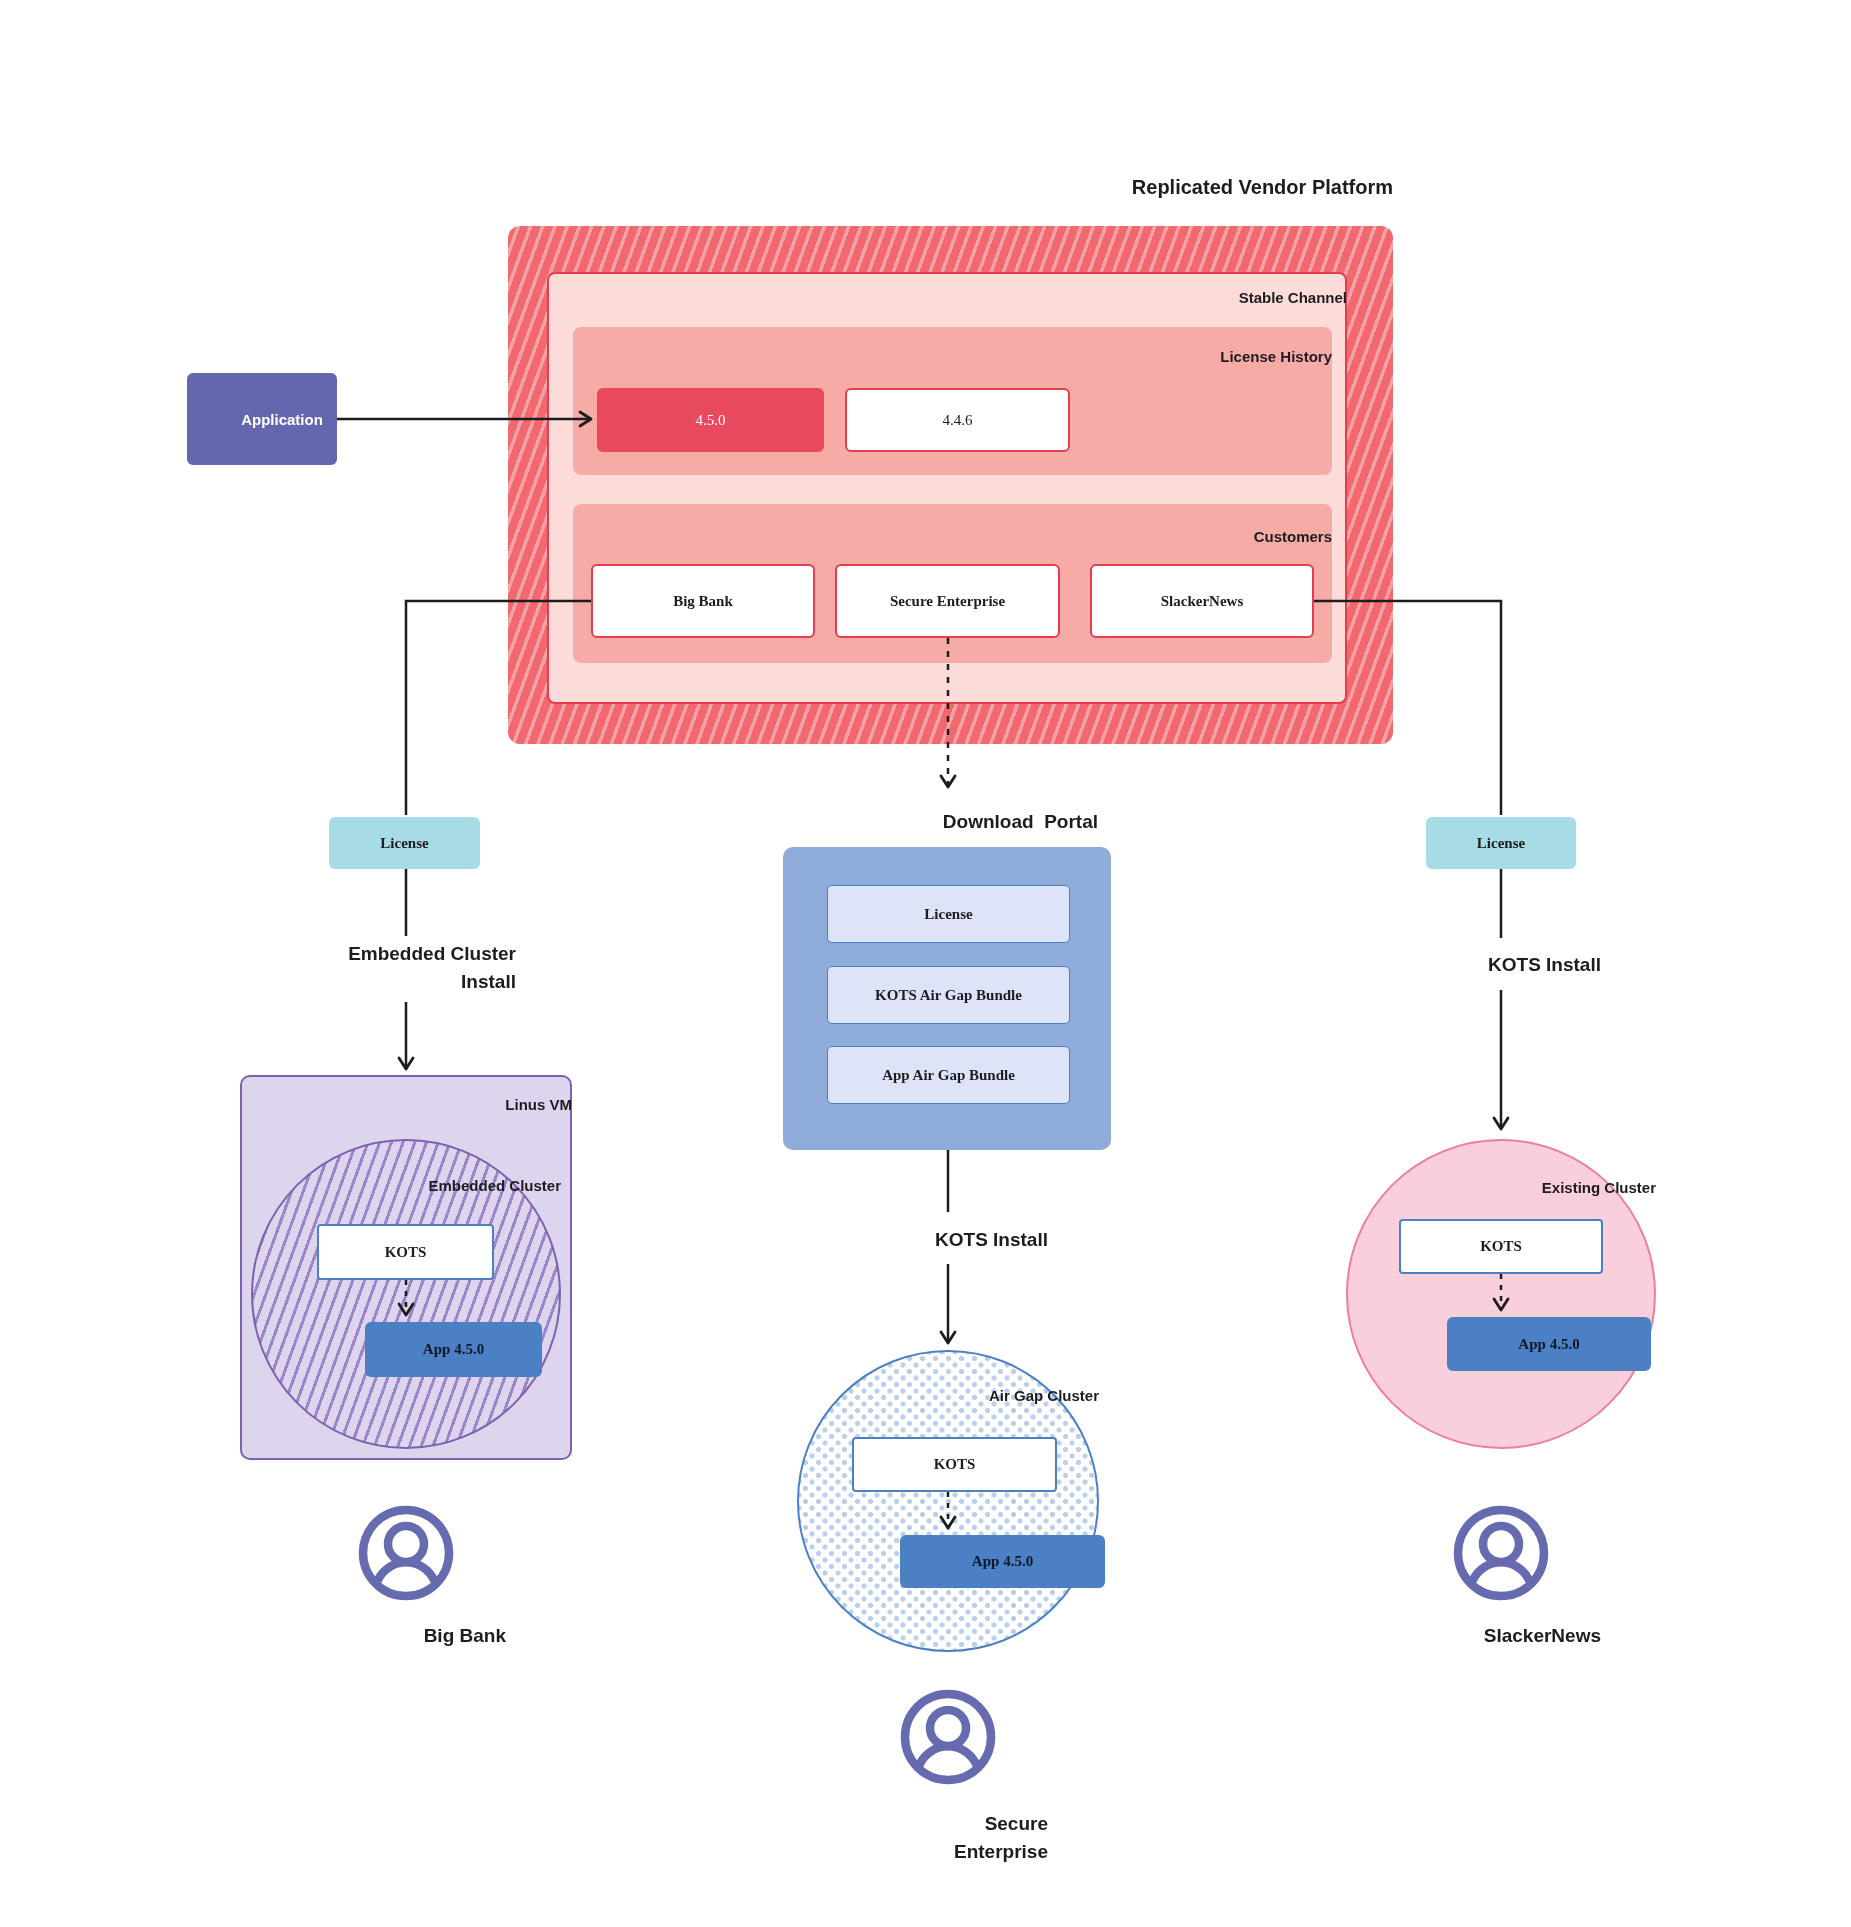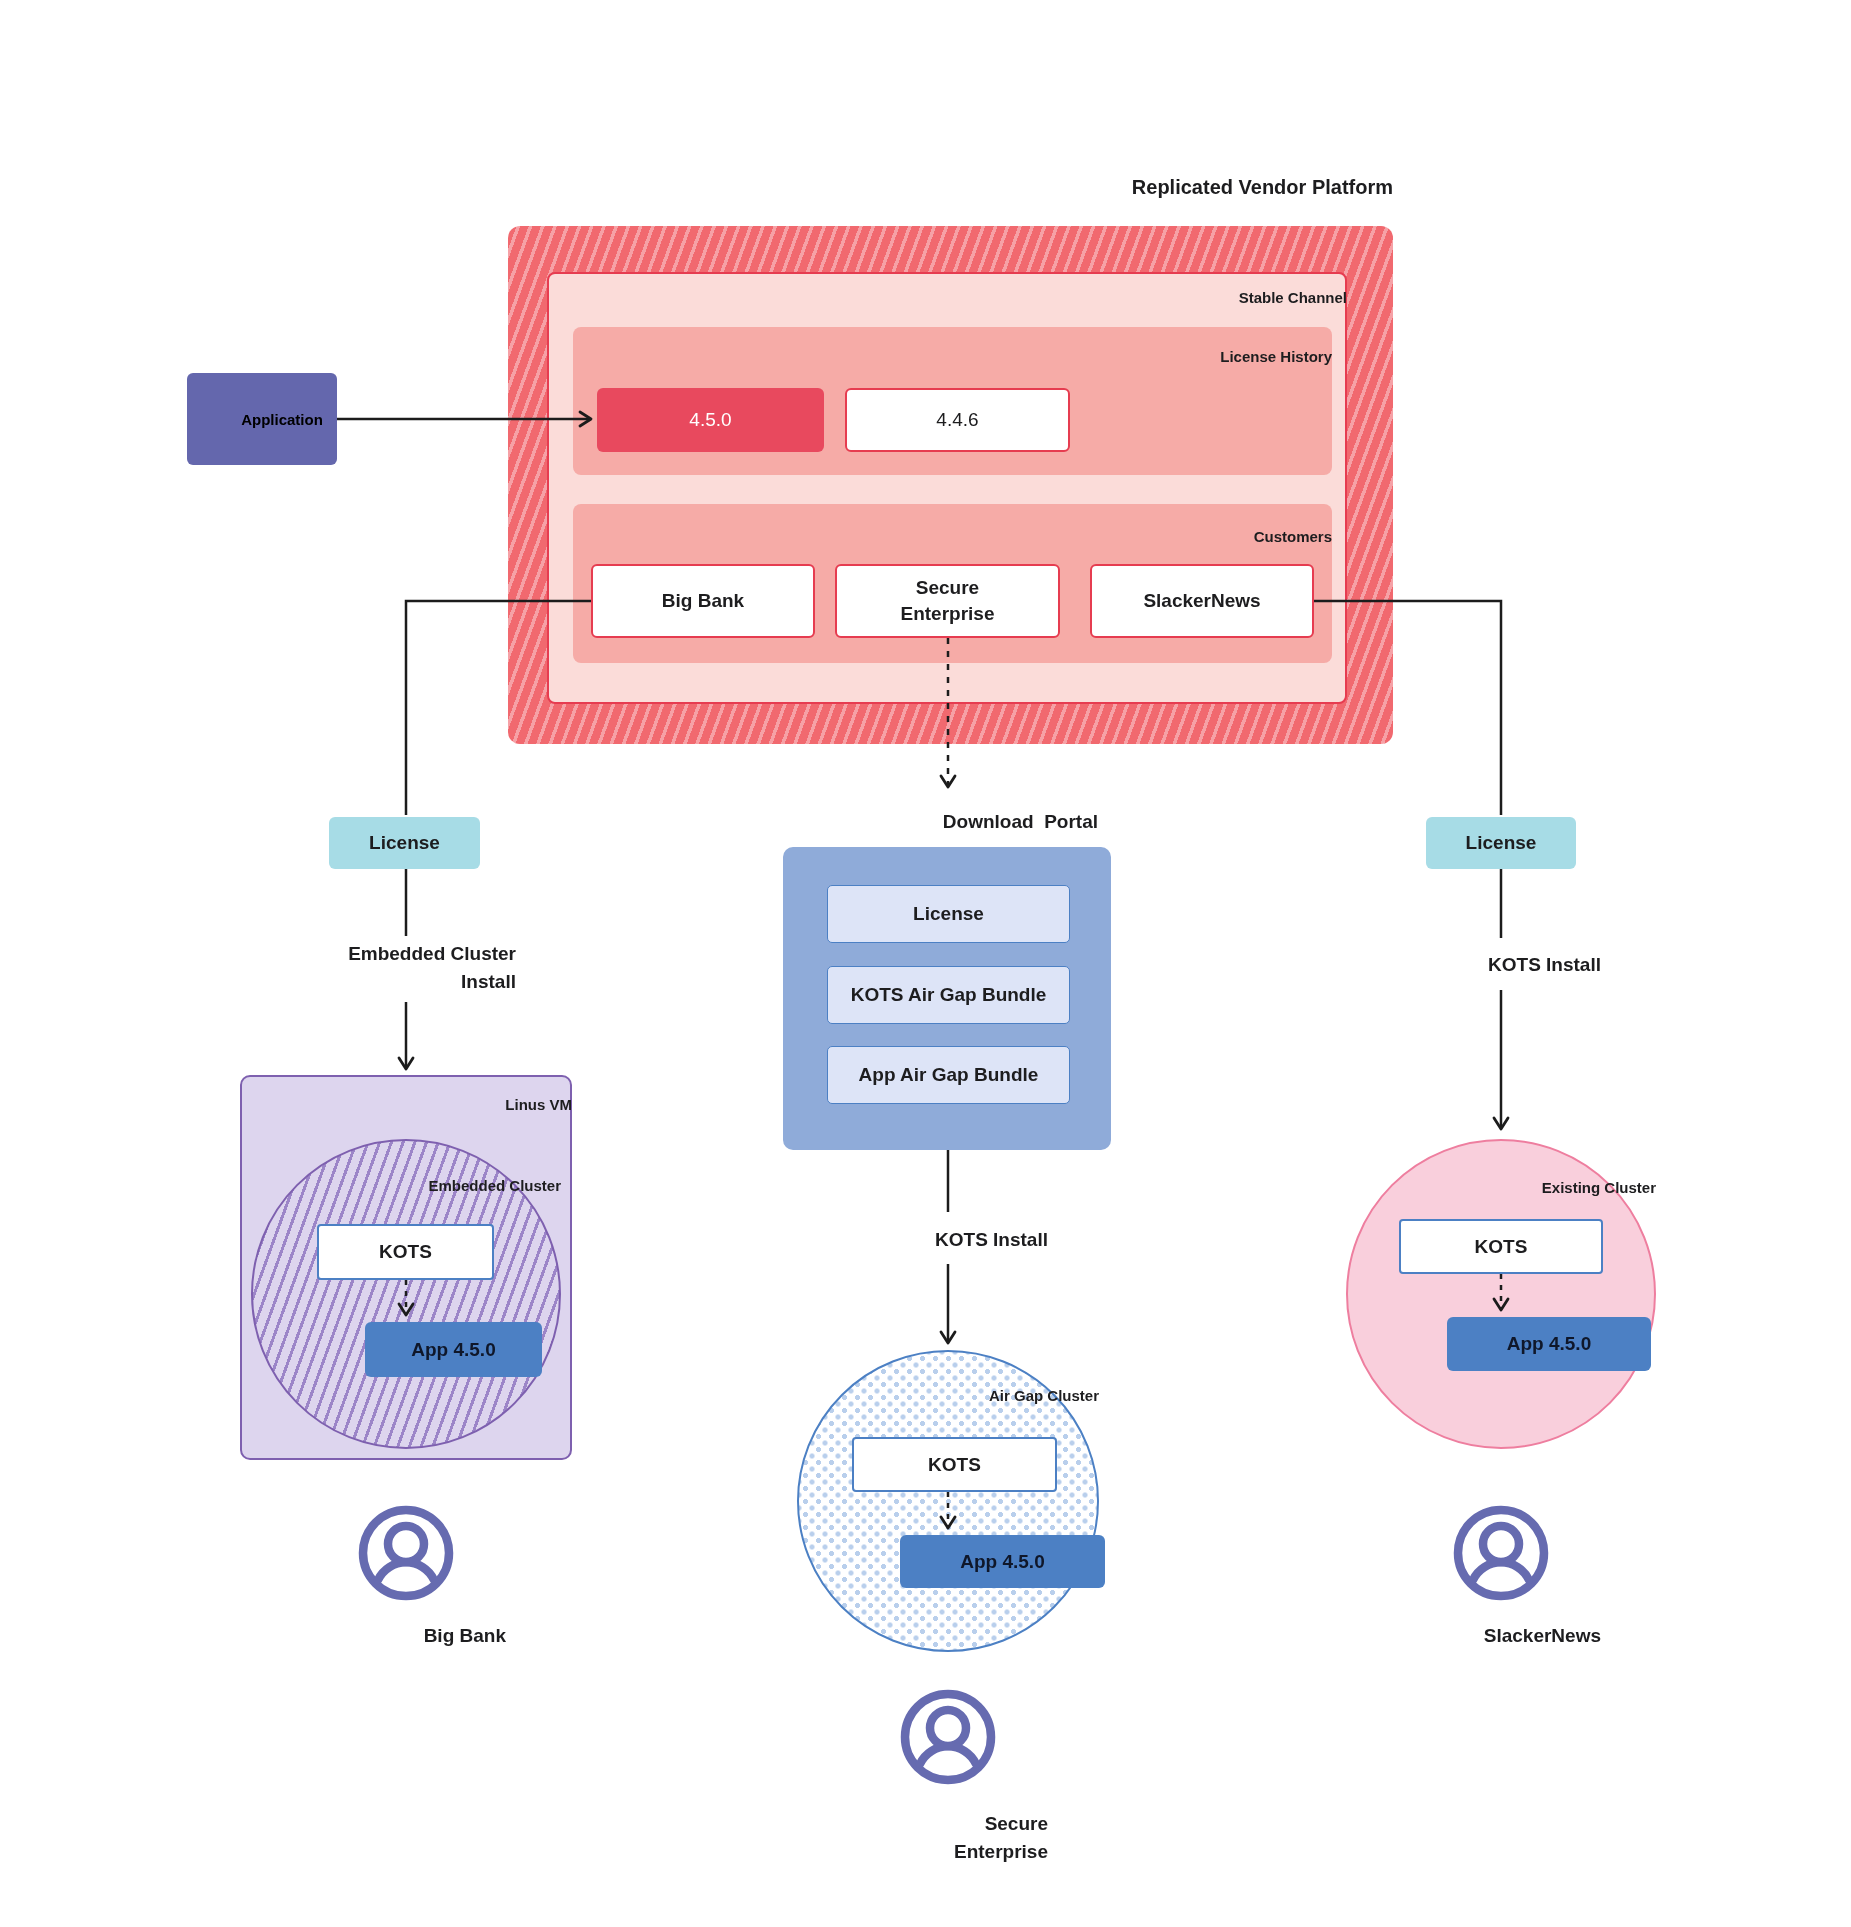--- a/index.html
+++ b/index.html
@@ -8,37 +8,37 @@
     font-family:"Liberation Sans","DejaVu Sans",sans-serif;
     color:var(--text-dark,#1d1d1f);
   }
   .abs{position:absolute;box-sizing:border-box;}
   .center-text{text-align:right;}
   .flex-center{display:flex;align-items:center;justify-content:center;text-align:center;}
 
   .title{font-size:20px;font-weight:600;}
   .flow-label{font-size:19px;font-weight:600;line-height:1.45;}
   .panel-label{font-size:15px;font-weight:600;}
-  .box-label{font-size:19px;font-weight:600;line-height:1.35;}
+  .box-label{font-size:15px;font-weight:600;line-height:1.35;font-family:Liberation Serif, serif;}
 
   
   .platform{
     background-color:var(--platform-red,#f1696f);
     background-image:repeating-linear-gradient(110deg,transparent 0 8px,var(--platform-stripe,#f6a1a6) 8px 11.5px);
     border-radius:12px;
   }
   .channel{
     background:var(--channel-pink,#fbdcd9);
     border:2px solid var(--channel-border,#e63c50);
     border-radius:8px;
   }
   .panel{background:var(--panel-salmon,#f6aba7);border-radius:8px;}
   .rel-current{background:var(--release-red,#e8495e);color:#ffffff;border-radius:6px;}
   .white-red-box{background:#ffffff;border:2px solid var(--channel-border,#e63c50);border-radius:6px;}
-  .application{background:var(--app-purple,#6467ad);color:#000000;border-radius:6px;font-size:15px;font-weight:600;padding-left:40px;}
+  .application{background:var(--app-purple,#6467ad);color:#ffffff;border-radius:6px;font-size:15px;font-weight:600;padding-left:40px;}
   .license{background:var(--license-teal,#a7dce6);border-radius:6px;}
 
   
   .vm-box{background:var(--vm-lavender,#ddd5ee);border:2px solid var(--vm-border,#7e60af);border-radius:10px;}
   .ec-circle{
     border:2.5px solid var(--vm-border,#7e60af);border-radius:50%;
     background-image:repeating-linear-gradient(110deg,transparent 0 8px,var(--hatch-purple,#9c85c8) 8px 11px);
   }
   .kots-box{background:#ffffff;border:2px solid var(--accent-blue,#4c80c4);border-radius:4px;}
   .app-blue{background:var(--accent-blue,#4c80c4);color:#0f172a;border-radius:6px;margin-left:48px;}

